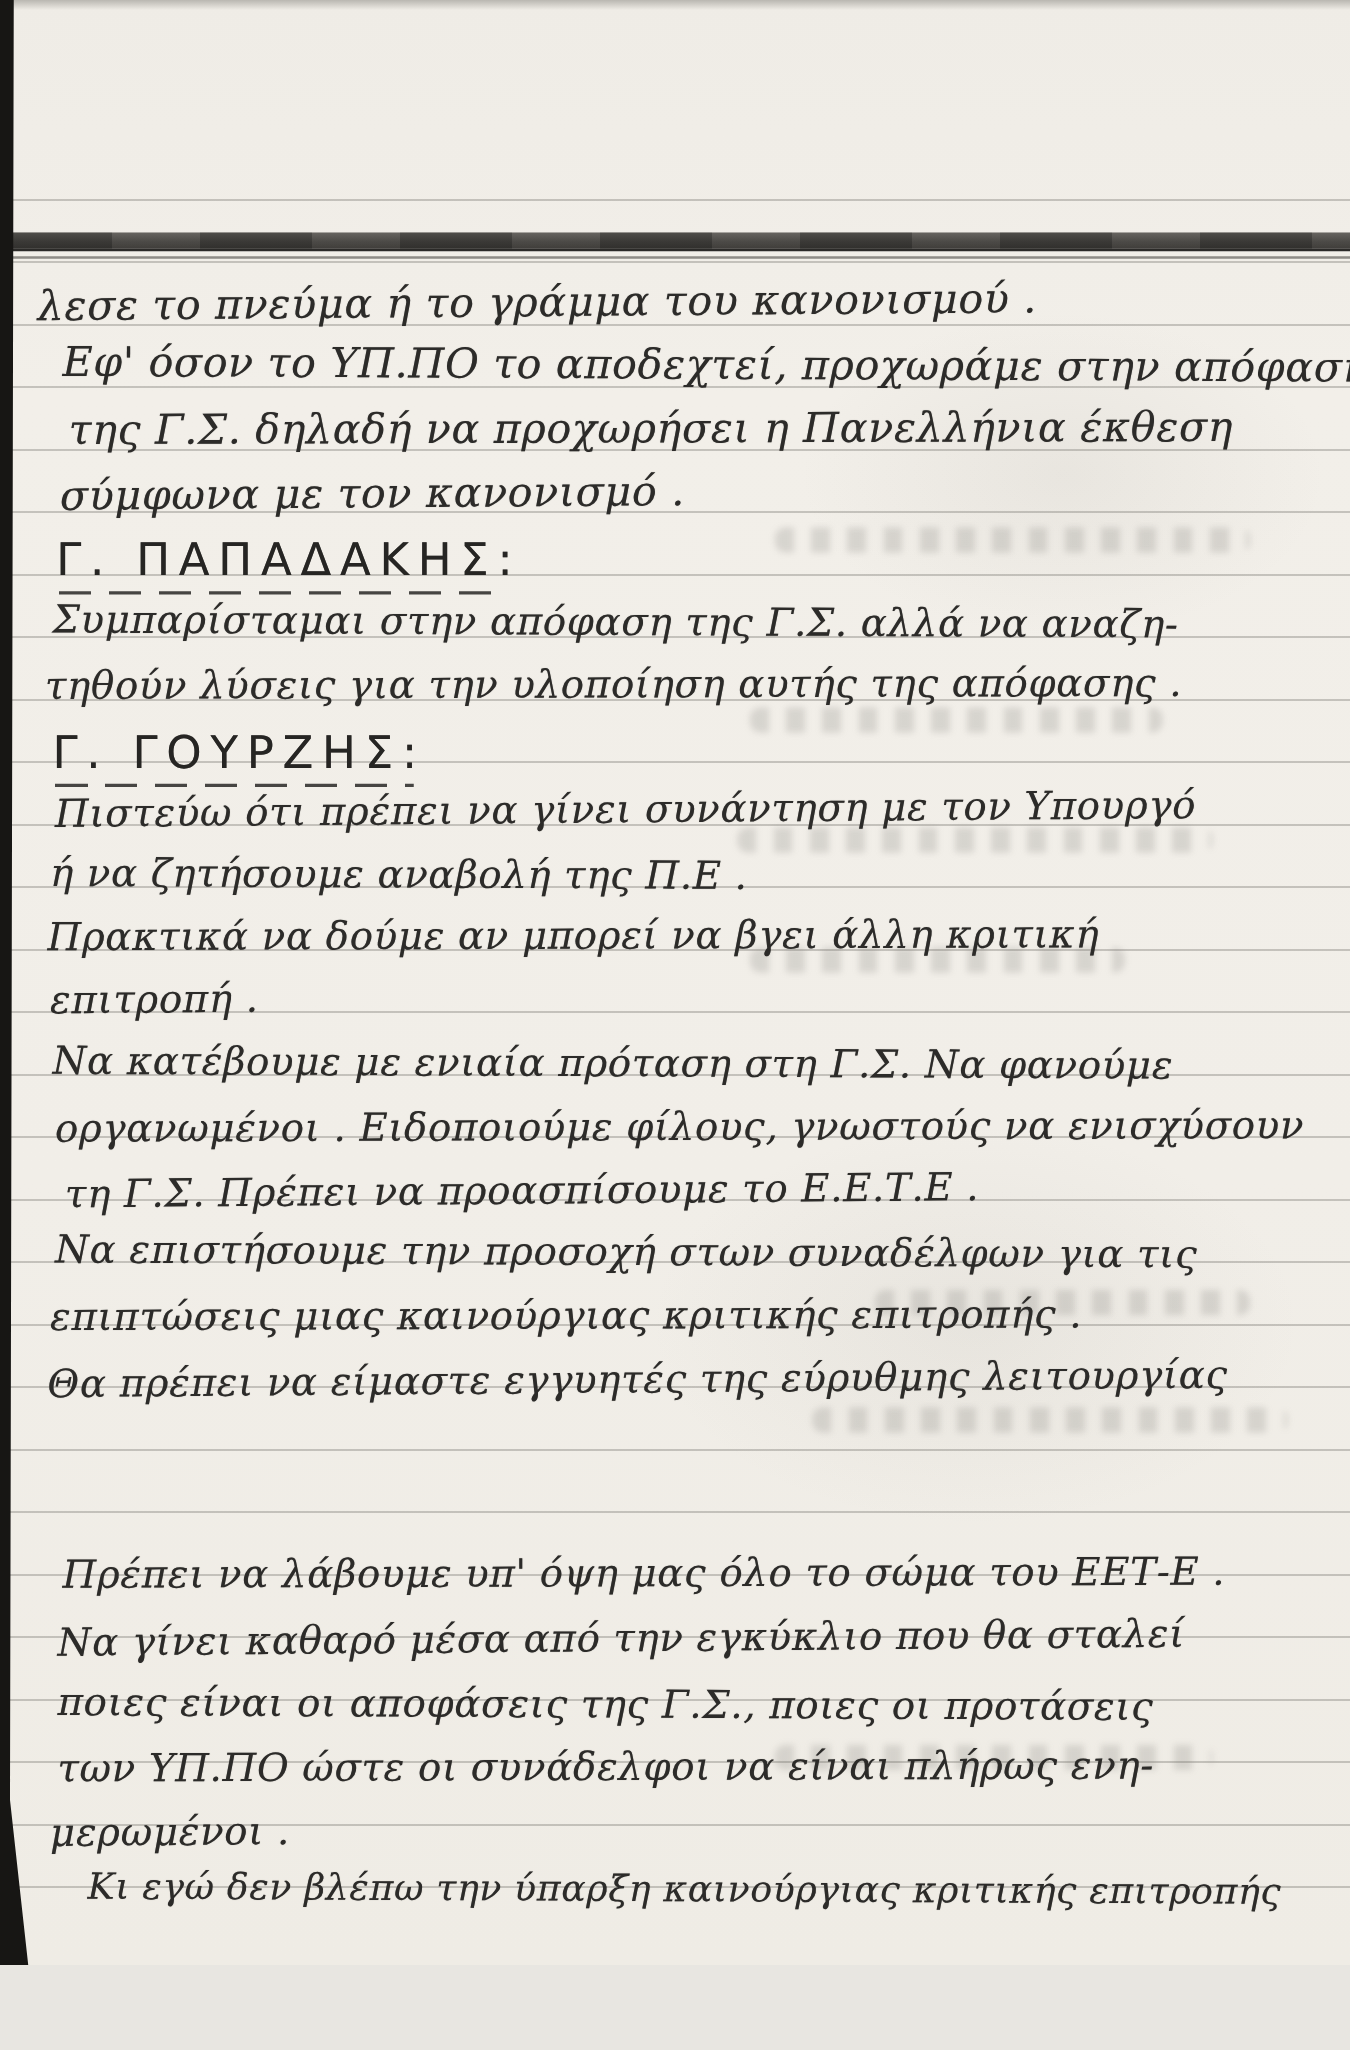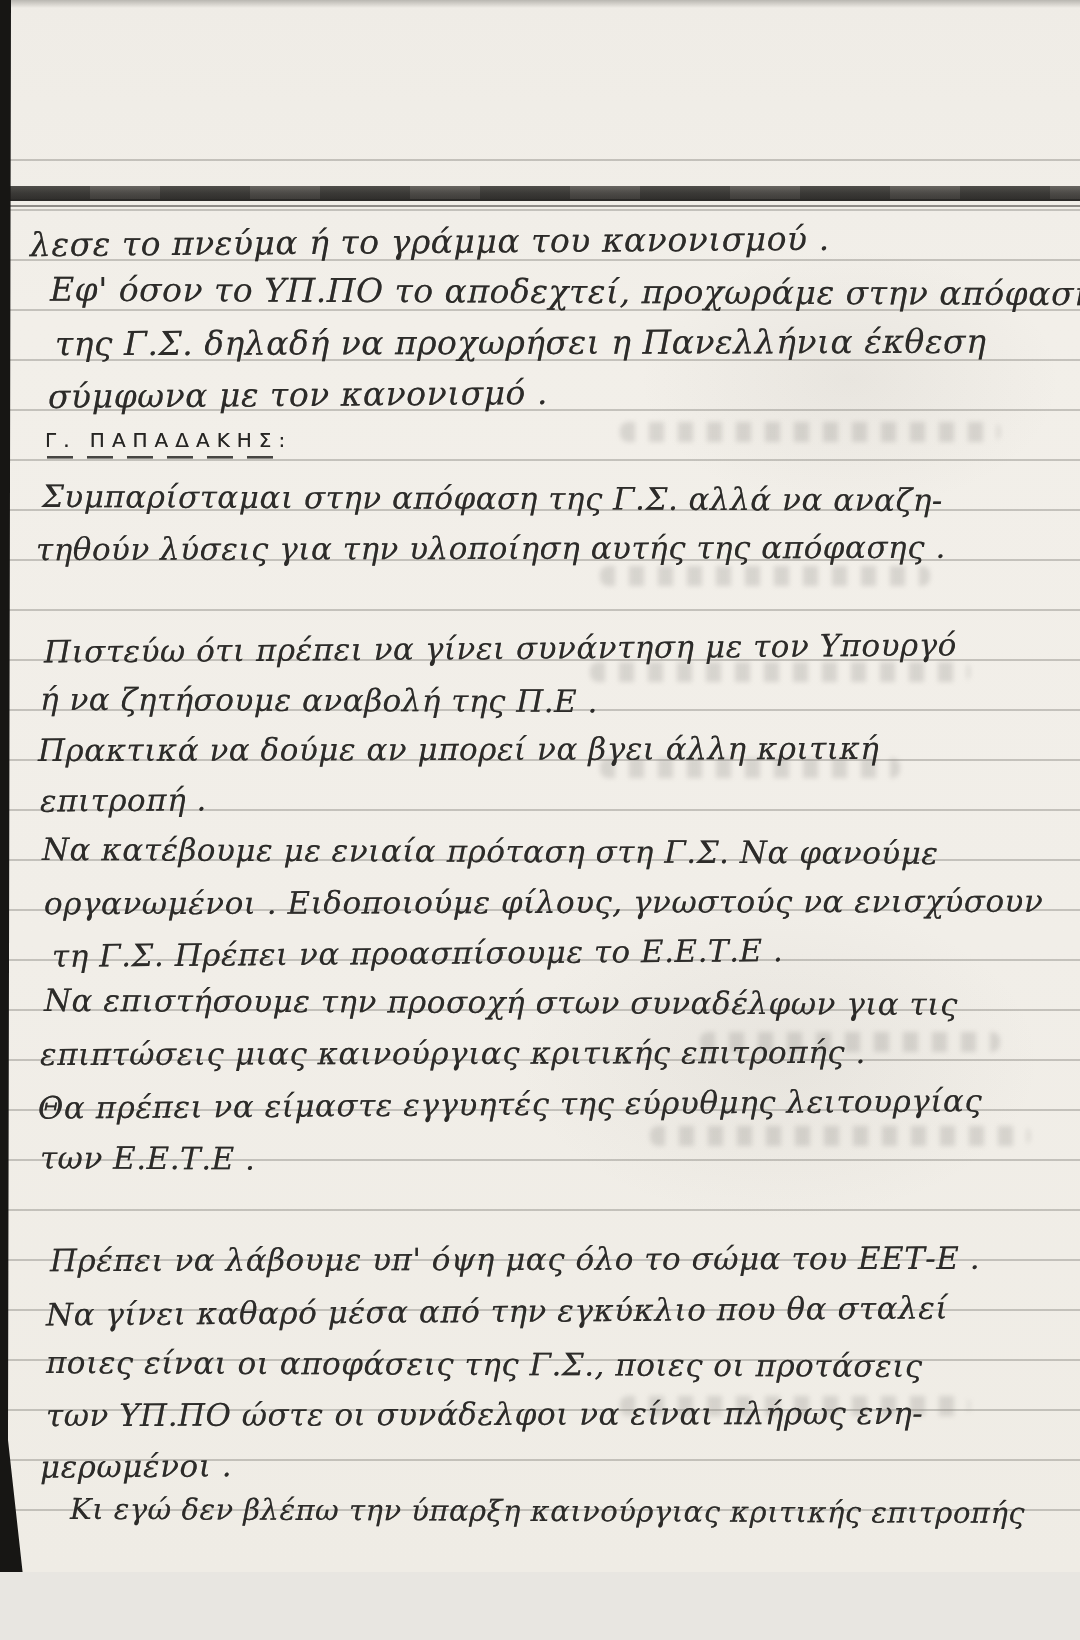--- a/index.html
+++ b/index.html
@@ -42,21 +42,21 @@
     text-shadow:0 0 .6px rgba(44,43,41,.55);
   }
   .hw.big{font-size:33px;}
   .hw.r1{transform:rotate(-0.45deg);}
   .hw.r2{transform:rotate(0.25deg);}
   .hw.r3{transform:rotate(-0.15deg);}
   .hw-heading{
     position:absolute;
     font-family:"DejaVu Sans", sans-serif;
     font-style:normal;
-    font-size:20px;
+    font-size:36px;
     font-weight:500;
     color:#262523;
     letter-spacing:7px;
     white-space:nowrap;
     padding-bottom:7px;
     background-image:repeating-linear-gradient(to right, rgba(40,39,37,.85) 0 26px, rgba(0,0,0,0) 26px 40px);
     background-size:96% 2.6px;
     background-repeat:no-repeat;
     background-position:2px 100%;
     text-shadow:0 0 .5px rgba(38,37,35,.6);
@@ -96,31 +96,31 @@
 
   <div class="hw big r1" style="left:30px;top:222px;">λεσε το πνεύμα ή το γράμμα του κανονισμού .</div>
   <div class="hw big r2" style="left:50px;top:272px;">Εφ' όσον το ΥΠ.ΠΟ το αποδεχτεί, προχωράμε στην απόφαση</div>
   <div class="hw big r3" style="left:55px;top:323px;">της Γ.Σ. δηλαδή να προχωρήσει η Πανελλήνια έκθεση</div>
   <div class="hw big r1" style="left:48px;top:375px;">σύμφωνα με τον κανονισμό .</div>
 
   <div class="hw-heading" style="left:45px;top:428px;">Γ. ΠΑΠΑΔΑΚΗΣ:</div>
   <div class="hw r2" style="left:42px;top:480px;">Συμπαρίσταμαι στην απόφαση της Γ.Σ. αλλά να αναζη-</div>
   <div class="hw r3" style="left:36px;top:530px;">τηθούν λύσεις για την υλοποίηση αυτής της απόφασης .</div>
 
+  <div class="hw-heading" style="left:42px;top:582px;">Γ. ΓΟΥΡΖΗΣ:</div>
   <div class="hw r1" style="left:44px;top:630px;">Πιστεύω ότι πρέπει να γίνει συνάντηση με τον Υπουργό</div>
   <div class="hw r2" style="left:40px;top:682px;">ή να ζητήσουμε αναβολή της Π.Ε .</div>
   <div class="hw r3" style="left:38px;top:731px;">Πρακτικά να δούμε αν μπορεί να βγει άλλη κριτική</div>
   <div class="hw r1" style="left:40px;top:782px;">επιτροπή .</div>
   <div class="hw r2" style="left:42px;top:833px;">Να κατέβουμε με ενιαία πρόταση στη Γ.Σ. Να φανούμε</div>
   <div class="hw r3" style="left:44px;top:884px;">οργανωμένοι . Ειδοποιούμε φίλους, γνωστούς να ενισχύσουν</div>
   <div class="hw r1" style="left:52px;top:935px;">τη Γ.Σ. Πρέπει να προασπίσουμε το Ε.Ε.Τ.Ε .</div>
   <div class="hw r2" style="left:44px;top:984px;">Να επιστήσουμε την προσοχή στων συναδέλφων για τις</div>
   <div class="hw r3" style="left:40px;top:1035px;">επιπτώσεις μιας καινούργιας κριτικής επιτροπής .</div>
   <div class="hw r1" style="left:38px;top:1086px;">Θα πρέπει να είμαστε εγγυητές της εύρυθμης λειτουργίας</div>
-  <div class="hw r2" style="left:40px;top:1140px;">των Ε.Ε.Τ.Ε .</div>
 
   <div class="hw r3" style="left:50px;top:1241px;">Πρέπει να λάβουμε υπ' όψη μας όλο το σώμα του ΕΕΤ-Ε .</div>
   <div class="hw r1" style="left:46px;top:1293px;">Να γίνει καθαρό μέσα από την εγκύκλιο που θα σταλεί</div>
   <div class="hw r2" style="left:46px;top:1346px;">ποιες είναι οι αποφάσεις της Γ.Σ., ποιες οι προτάσεις</div>
   <div class="hw r3" style="left:46px;top:1396px;">των ΥΠ.ΠΟ ώστε οι συνάδελφοι να είναι πλήρως ενη-</div>
   <div class="hw r1" style="left:40px;top:1448px;">μερωμένοι .</div>
   <div class="hw r2" style="left:70px;top:1494px;font-size:29px;">Κι εγώ δεν βλέπω την ύπαρξη καινούργιας κριτικής επιτροπής</div>
 
 </div>
 

